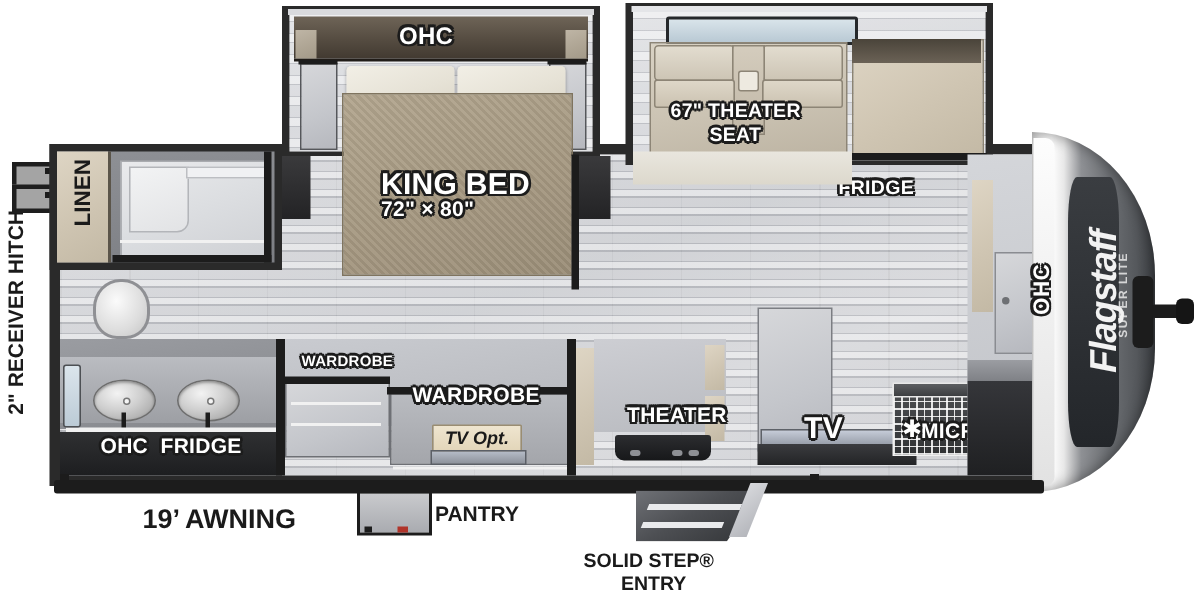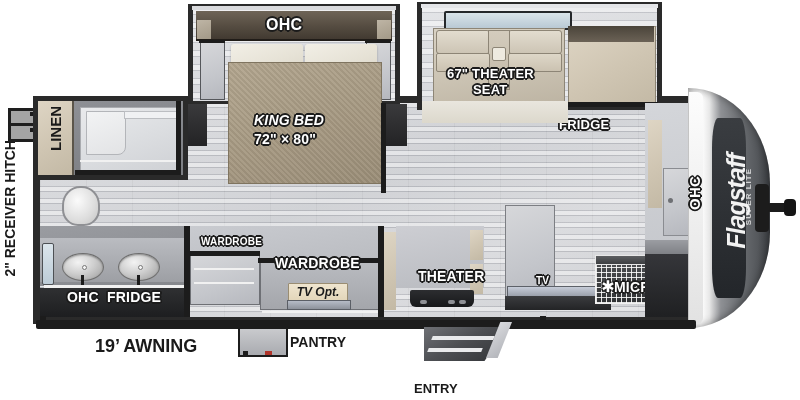--- a/index.html
+++ b/index.html
@@ -180,21 +180,21 @@
 
   <div class="abs cab-grey" style="left:200px;top:42px;width:23px;height:56px;border:1px solid #55575b;"></div>
   <div class="abs cab-grey" style="left:366px;top:42px;width:23px;height:56px;border:1px solid #55575b;"></div>
   <div class="abs blackline" style="left:199px;top:40px;width:26px;height:3px;"></div>
   <div class="abs blackline" style="left:365px;top:40px;width:26px;height:3px;"></div>
 
   <div class="abs pillow" style="left:231px;top:44px;width:72px;height:30px;"></div>
   <div class="abs pillow" style="left:305px;top:44px;width:72px;height:30px;"></div>
 
   <div class="abs bed" style="left:228px;top:62px;width:152px;height:120px;border:1px solid #7f745f;"></div>
-  <div class="lbl" style="left:254px;top:112px;font-size:14px;font-style:italic;">KING BED</div>
+  <div class="lbl" style="left:254px;top:112px;font-size:20px;">KING BED</div>
   <div class="lbl" style="left:254px;top:131px;font-size:14px;">72" × 80"</div>
 
   <div class="abs dark-cab" style="left:183px;top:104px;width:24px;height:42px;"></div>
   <div class="abs dark-cab" style="left:383px;top:104px;width:24px;height:42px;"></div>
 
   <div class="abs blackline" style="left:381px;top:103px;width:5px;height:90px;"></div>
   <div class="abs blackline" style="left:183px;top:103px;width:5px;height:52px;"></div>
 
   <div class="abs shell-wall" style="left:417px;top:2px;width:245px;height:108px;"></div>
   <div class="abs wall-light" style="left:422px;top:7px;width:235px;height:100px;"></div>
@@ -291,21 +291,21 @@
   <div class="lbl" style="left:418px;top:268px;font-size:14px;">THEATER</div>
   <div class="abs" style="left:410px;top:290px;width:64px;height:17px;
               background:linear-gradient(180deg,#2c2d30,#17181a);border-radius:2px 2px 6px 6px;"></div>
   <div class="abs" style="left:420px;top:300px;width:7px;height:4px;background:#8e9095;border-radius:2px;"></div>
   <div class="abs" style="left:448px;top:300px;width:7px;height:4px;background:#8e9095;border-radius:2px;"></div>
   <div class="abs" style="left:459px;top:300px;width:7px;height:4px;background:#8e9095;border-radius:2px;"></div>
 
   <div class="abs cab-grey" style="left:505px;top:205px;width:48px;height:94px;border:1px solid #7c7e83;"></div>
   <div class="abs" style="left:507px;top:286px;width:100px;height:9px;
               background:linear-gradient(180deg,#c6ccd8,#9aa0ab);border:1px solid #5d6168;"></div>
-  <div class="lbl" style="left:536px;top:275px;font-size:10px;">TV</div>
+  <div class="lbl" style="left:536px;top:275px;font-size:20px;">TV</div>
   <div class="abs" style="left:505px;top:296px;width:106px;height:14px;
               background:linear-gradient(180deg,#3b3c3f,#232426);"></div>
 
   <div class="abs micro" style="left:595px;top:257px;width:50px;height:45px;"></div>
   <div class="abs" style="left:595px;top:255px;width:50px;height:8px;
               background:linear-gradient(180deg,#5c5e61,#3c3e41);border:1px solid #e8e8e8;"></div>
   <div class="lbl" style="left:614px;top:279px;font-size:14px;">MICRO</div>
   <div class="abs" style="left:600px;top:279px;width:16px;height:16px;color:#ffffff;font-size:16px;line-height:16px;
               text-align:center;text-shadow:-1.4px -1.4px 0 #1c1c1c,1.4px -1.4px 0 #1c1c1c,-1.4px 1.4px 0 #1c1c1c,1.4px 1.4px 0 #1c1c1c;">✱</div>
 
@@ -342,20 +342,21 @@
   <div class="lbl-dark" style="left:290px;top:334px;font-size:14px;">PANTRY</div>
 
   <div class="abs" style="left:424px;top:327px;width:84px;height:34px;
               background:linear-gradient(150deg,#6f7176 0%,#4d4f53 45%,#303235 100%);
               clip-path:polygon(0 0, 100% 0, 72% 100%, 0 100%);"></div>
   <div class="abs" style="left:432px;top:336px;width:62px;height:4px;background:#e9eaec;transform:skewX(-22deg);"></div>
   <div class="abs" style="left:428px;top:348px;width:54px;height:4px;background:#e9eaec;transform:skewX(-22deg);"></div>
   <div class="abs" style="left:486px;top:322px;width:26px;height:36px;
               background:linear-gradient(140deg,#e3e4e7,#a8aab0);
               clip-path:polygon(55% 0, 100% 0, 45% 100%, 0 100%);"></div>
+  <div class="lbl-dark" style="left:389px;top:366px;font-size:13px;">SOLID STEP®</div>
   <div class="lbl-dark" style="left:414px;top:381px;font-size:13px;">ENTRY</div>
 
   <div class="abs" style="left:192px;top:6px;width:204px;height:4px;background:#d9dadd;"></div>
   <div class="abs" style="left:421px;top:4px;width:237px;height:4px;background:#e4e5e8;"></div>
 
   <div class="lbl vert" style="left:686px;top:176px;font-size:15px;">OHC</div>
 
 </div>
 
 </body></html>

